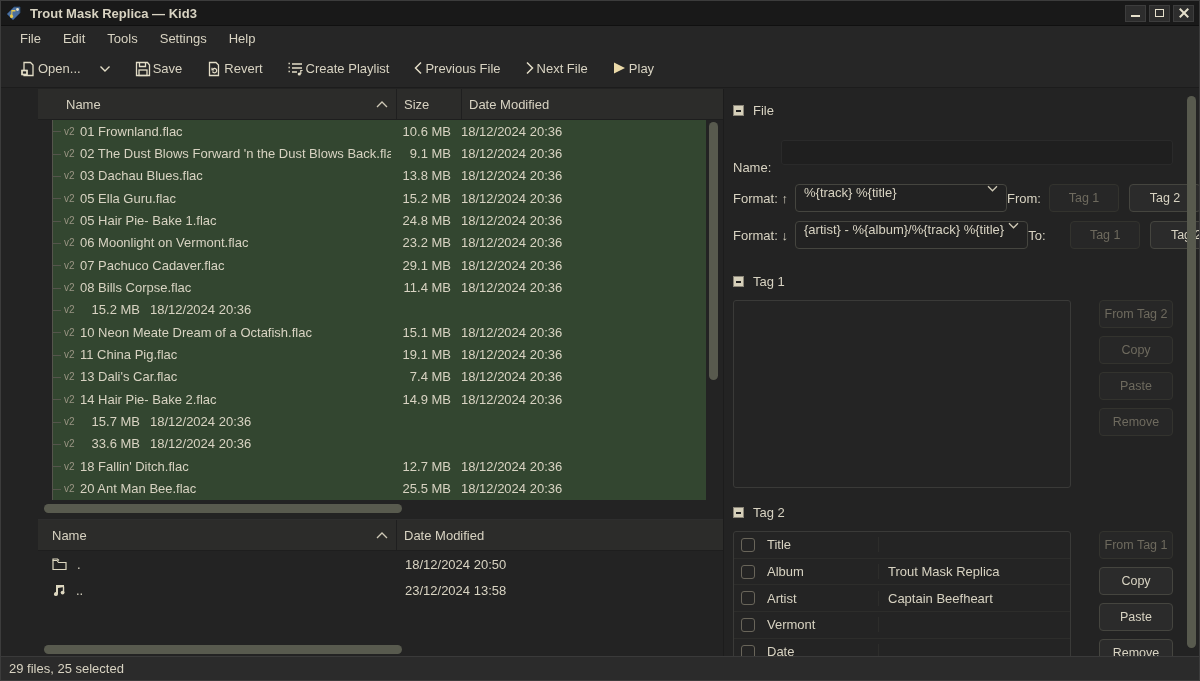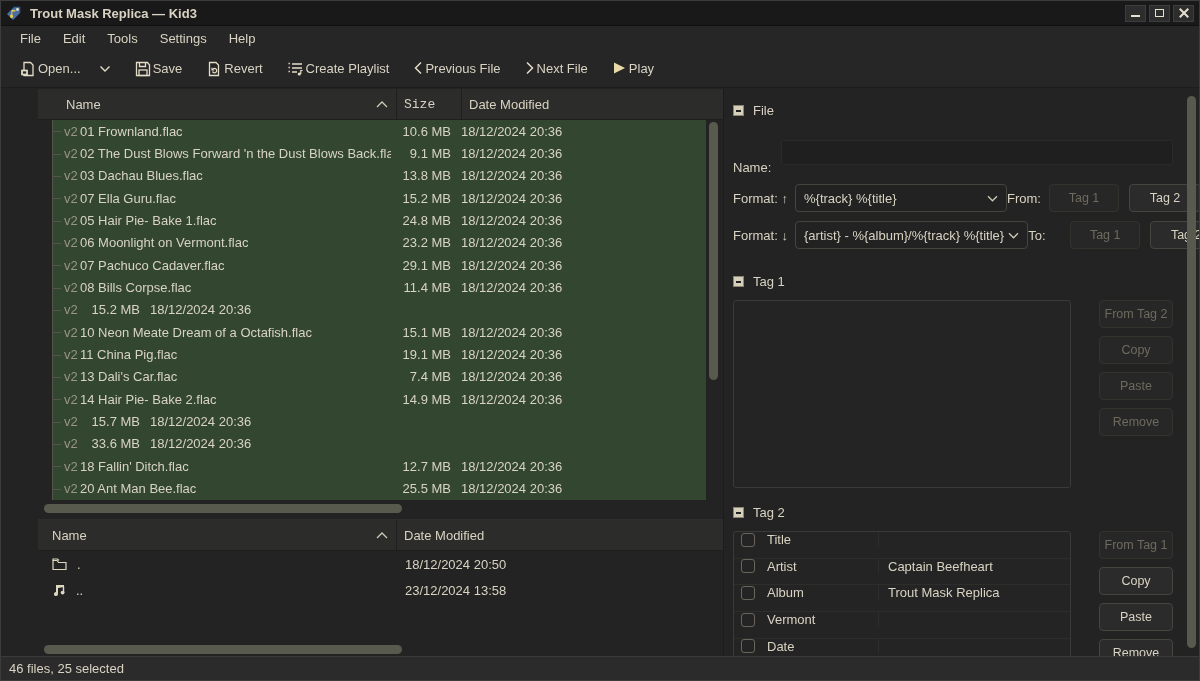--- a/index.html
+++ b/index.html
@@ -37,28 +37,28 @@
   .tsep{width:6px;}
   
   .main{position:absolute;top:88px;left:0;right:0;bottom:24px;display:flex;}
   .left{width:686px;display:flex;flex-direction:column;position:relative;
     border-right:1px solid var(--line);margin-left:37px;}
   .lheader{display:flex;height:31px;background:var(--header);border-bottom:1px solid #1e1e1e;
     align-items:center;flex:0 0 31px;}
   .hcell{display:flex;align-items:center;height:100%;border-right:1px solid #1f1f1f;}
   .h-name{flex:0 0 359px;padding-left:28px;}
   .h-sort{margin-left:auto;margin-right:8px;}
-  .h-size{flex:0 0 65px;padding-left:7px;font-family:Liberation Mono, monospace;}
+  .h-size{flex:0 0 65px;padding-left:7px;}
   .h-date{flex:1;padding-left:7px;border-right:none;}
   .file-rows{height:380px;width:668px;overflow:hidden;}
   .frow{display:flex;align-items:center;height:22.35px;background:var(--sel);position:relative;}
   .frow::before{content:'';position:absolute;left:0;top:0;bottom:0;width:14px;
     background:var(--bg);border-right:1px solid var(--tree);}
   .branch{position:absolute;left:15px;top:50%;width:8px;border-top:1px solid var(--tree);}
-  .v2{margin-left:26px;width:16px;font-size:13px;color:#9a9584;flex:0 0 16px;}
+  .v2{margin-left:26px;width:16px;font-size:10px;color:#9a9584;flex:0 0 16px;}
   .fname{flex:0 0 311px;white-space:nowrap;overflow:hidden;}
   .fsize{flex:0 0 63px;text-align:right;padding-right:3px;}
   .fdate{flex:1;padding-left:7px;}
   .hscroll{height:13px;position:relative;flex:0 0 13px;margin-top:2px;}
   .hscroll .handle{position:absolute;left:6px;top:2px;height:9px;border-radius:5px;
     background:var(--scroll);}
   .fvscroll{position:absolute;left:671px;top:33px;width:9px;height:258px;border-radius:5px;
     background:var(--scroll);}
   
   .dir-panel{flex:1;display:flex;flex-direction:column;border-top:1px solid #2e2e2e;margin-top:4px;}
@@ -75,36 +75,36 @@
   .collapse{width:11px;height:11px;background:#d6d0ba;border:1px solid #8a8578;
     position:relative;flex:0 0 11px;}
   .collapse::after{content:'';position:absolute;left:2px;right:2px;top:4px;height:2px;
     background:#222;}
   .form-row{display:flex;align-items:center;margin-bottom:9px;}
   .lbl-name{flex:0 0 48px;margin-top:31px;}
   .input{flex:1;height:25px;background:var(--inputbg);border:1px solid #2a2a2a;
     border-radius:3px;color:var(--txt);padding:0 6px;font:inherit;}
   .lbl-fmt{flex:0 0 62px;}
   .combo{flex:0 0 212px;height:28px;background:#222;border:1px solid var(--btnbd);
-    border-radius:4px;display:flex;align-items:center;padding:0 8px;gap:4px;}
+    border-radius:4px;display:flex;padding:0 8px;gap:4px;}
   .combo .ctext{flex:1;white-space:nowrap;overflow:hidden;}
   .lbl-fromto{flex:0 0 42px;}
   .btn{height:28px;border-radius:4px;background:var(--btnbg);border:1px solid var(--btnbd);
     display:flex;align-items:center;justify-content:center;font-size:12.5px;color:var(--txt);}
   .btn.disabled{color:var(--dim);border-color:#33332e;background:#272727;}
   .btn-tag1{flex:0 0 70px;margin-right:10px;}
   .btn-tag2{flex:0 0 72px;}
   .tagarea{display:flex;gap:28px;}
   .frame{flex:1;border:1px solid var(--framebd);border-radius:3px;background:#242424;}
   .frame1{height:188px;}
   .btncol{flex:0 0 74px;display:flex;flex-direction:column;gap:8px;}
   .gap1{height:14px;}
   .gap2{height:15px;}
   .frame2{overflow:hidden;height:300px;}
-  .trow{display:flex;align-items:flex-start;height:26.7px;border-bottom:1px solid #2d2d2b;}
+  .trow{display:flex;align-items:center;height:26.7px;border-bottom:1px solid #2d2d2b;}
   .tcellname{flex:0 0 145px;display:flex;align-items:center;gap:12px;padding-left:7px;
     border-right:1px solid #2d2d2b;}
   .tcellval{flex:1;display:flex;align-items:center;padding-left:9px;}
   .chk{width:14px;height:14px;border:1px solid #69655a;border-radius:3px;flex:0 0 14px;}
   
   .status{position:absolute;left:0;right:0;bottom:0;height:24px;background:#2b2b2b;
     border-top:1px solid #3a3a3a;display:flex;align-items:center;padding:0 8px;}
 </style>
 </head>
 <body>
@@ -242,21 +242,21 @@
     <span class="branch"></span>
     <span class="v2">v2</span>
     <span class="fname">03 Dachau Blues.flac</span>
     <span class="fsize">13.8 MB</span>
     <span class="fdate">18/12/2024 20:36</span>
   </div>
 
   <div class="frow">
     <span class="branch"></span>
     <span class="v2">v2</span>
-    <span class="fname">07 Ella Guru.flac</span>
+    <span class="fname">05 Ella Guru.flac</span>
     <span class="fsize">15.2 MB</span>
     <span class="fdate">18/12/2024 20:36</span>
   </div>
 
   <div class="frow">
     <span class="branch"></span>
     <span class="v2">v2</span>
     <span class="fname">05 Hair Pie- Bake 1.flac</span>
     <span class="fsize">24.8 MB</span>
     <span class="fdate">18/12/2024 20:36</span>
@@ -474,31 +474,31 @@
     <span class="tcellname">
       <span class="chk"></span>
       <span>Title</span>
     </span>
     <span class="tcellval"></span>
   </div>
 
   <div class="trow">
     <span class="tcellname">
       <span class="chk"></span>
-      <span>Artist</span>
-    </span>
-    <span class="tcellval">Captain Beefheart</span>
+      <span>Album</span>
+    </span>
+    <span class="tcellval">Trout Mask Replica</span>
   </div>
 
   <div class="trow">
     <span class="tcellname">
       <span class="chk"></span>
-      <span>Album</span>
-    </span>
-    <span class="tcellval">Trout Mask Replica</span>
+      <span>Artist</span>
+    </span>
+    <span class="tcellval">Captain Beefheart</span>
   </div>
 
   <div class="trow">
     <span class="tcellname">
       <span class="chk"></span>
       <span>Vermont</span>
     </span>
     <span class="tcellval"></span>
   </div>
 
@@ -529,15 +529,15 @@
 
   <div class="btn">Edit</div>
 </div>
       </div>
 
       <div class="rvscroll"></div>
     </div>
   </div>
 
   <div class="status">
-    <span>46 files, 25 selected</span>
+    <span>29 files, 25 selected</span>
   </div>
 </div>
 
 </body></html>

